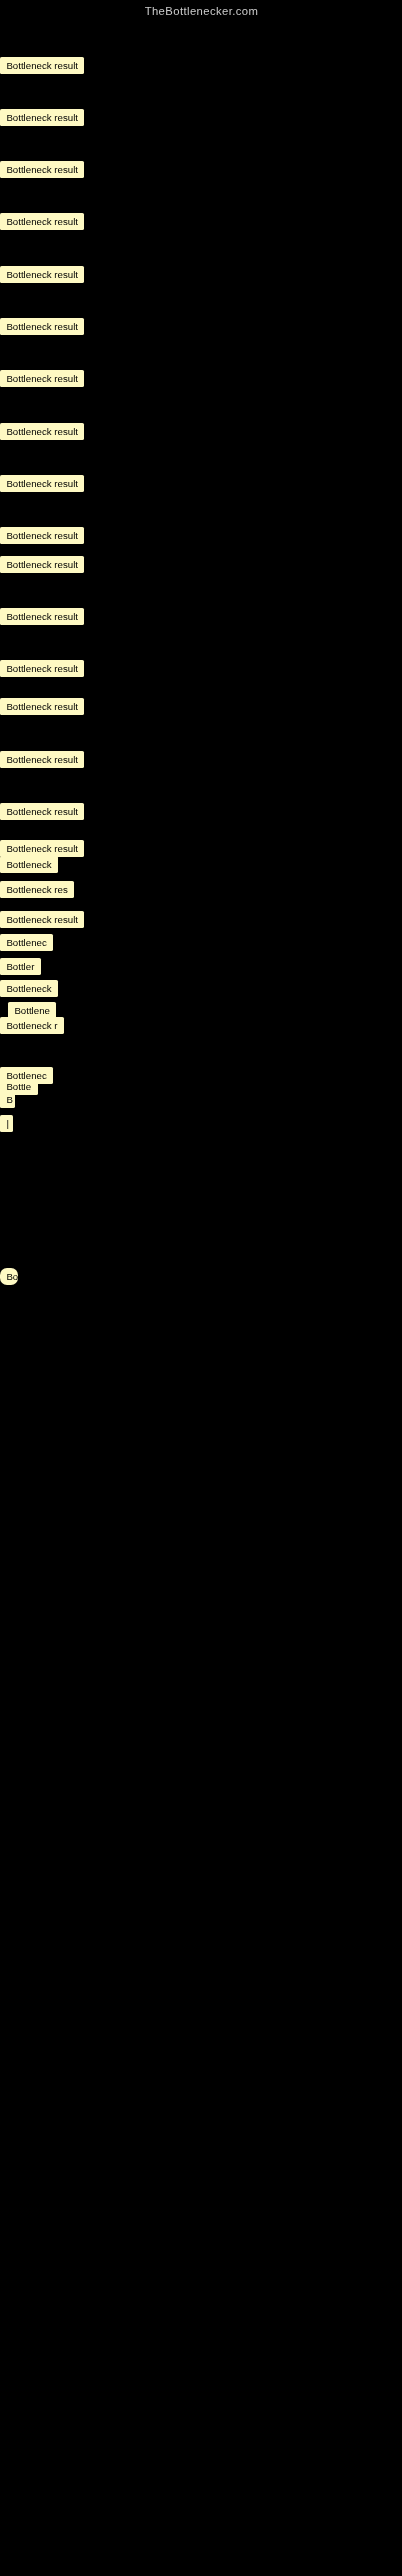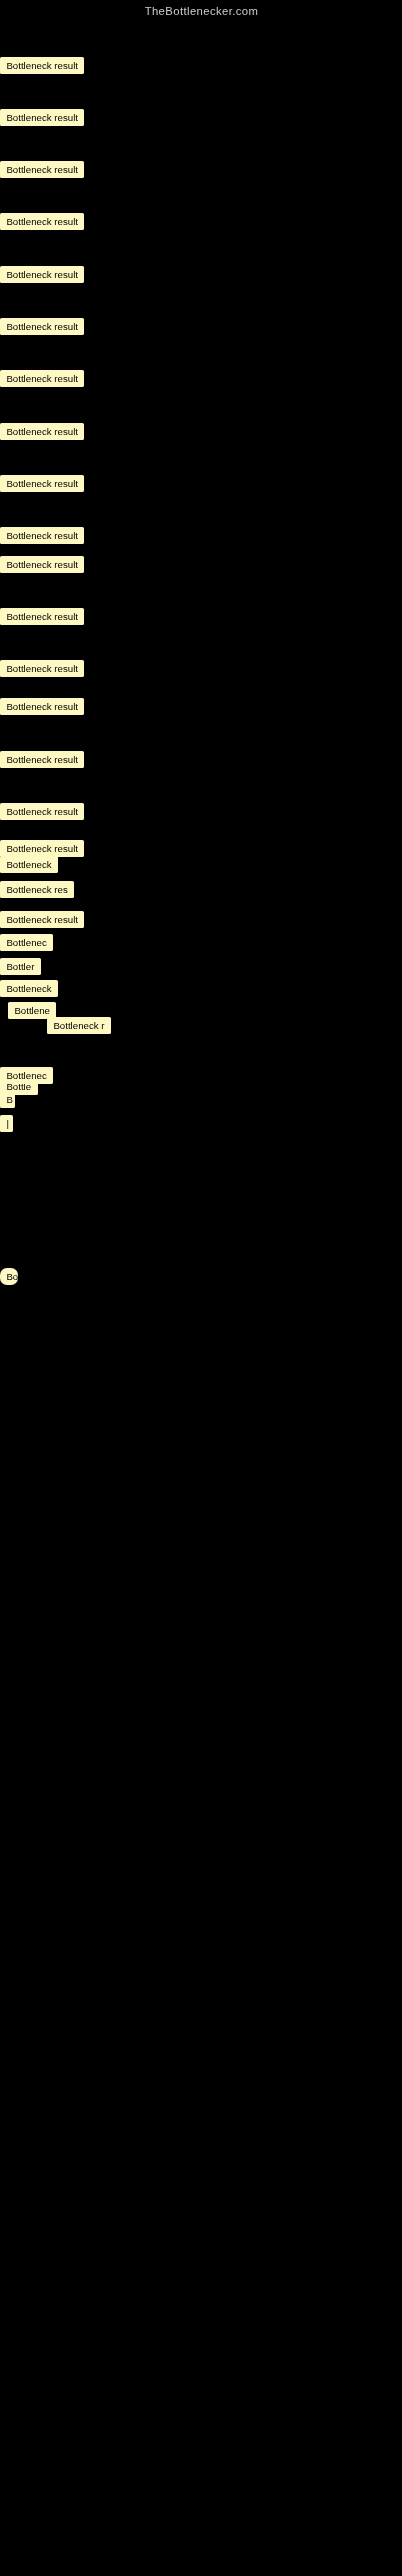--- a/index.html
+++ b/index.html
@@ -59,20 +59,20 @@
     <div class="bottleneck-item" style="top: 731px; left: 0px;"><span class="bottleneck-badge" style="max-width: 97px; overflow: hidden;">Bottleneck result</span></div>
     <div class="bottleneck-item" style="top: 783px; left: 0px;"><span class="bottleneck-badge" style="max-width: 89px; overflow: hidden;">Bottleneck result</span></div>
     <div class="bottleneck-item" style="top: 820px; left: 0px;"><span class="bottleneck-badge" style="max-width: 89px; overflow: hidden;">Bottleneck result</span></div>
     <div class="bottleneck-item" style="top: 836px; left: 0px;"><span class="bottleneck-badge" style="max-width: 64px; overflow: hidden;">Bottleneck</span></div>
     <div class="bottleneck-item" style="top: 861px; left: 0px;"><span class="bottleneck-badge" style="max-width: 81px; overflow: hidden;">Bottleneck res</span></div>
     <div class="bottleneck-item" style="top: 891px; left: 0px;"><span class="bottleneck-badge" style="max-width: 89px; overflow: hidden;">Bottleneck result</span></div>
     <div class="bottleneck-item" style="top: 914px; left: 0px;"><span class="bottleneck-badge" style="max-width: 60px; overflow: hidden;">Bottlenec</span></div>
     <div class="bottleneck-item" style="top: 938px; left: 0px;"><span class="bottleneck-badge" style="max-width: 44px; overflow: hidden;">Bottler</span></div>
     <div class="bottleneck-item" style="top: 960px; left: 0px;"><span class="bottleneck-badge" style="max-width: 63px; overflow: hidden;">Bottleneck</span></div>
     <div class="bottleneck-item" style="top: 982px; left: 0px; margin-left: 8px;"><span class="bottleneck-badge" style="max-width: 52px; overflow: hidden;">Bottlene</span></div>
-    <div class="bottleneck-item" style="top: 997px; left: 0px;"><span class="bottleneck-badge" style="max-width: 72px; overflow: hidden; margin-left: 47px;">Bottleneck r</span></div>
+    <div class="bottleneck-item" style="top: 997px; left: 0px;"><span class="bottleneck-badge" style="max-width: 72px; overflow: hidden;">Bottleneck r</span></div>
     <div class="bottleneck-item" style="top: 1022px; left: 0px;"><span class="bottleneck-badge" style="max-width: 40px; overflow: hidden; margin-top: 36px;">Bottle</span></div>
     <div class="bottleneck-item" style="top: 1047px; left: 0px;"><span class="bottleneck-badge" style="max-width: 58px; overflow: hidden;">Bottlenec</span></div>
     <div class="bottleneck-item" style="top: 1071px; left: 0px;"><span class="bottleneck-badge" style="max-width: 14.5px; overflow: hidden;">B</span></div>
     <div class="bottleneck-item" style="top: 1095px; left: 0px;"><span class="bottleneck-badge" style="max-width: 8px; overflow: hidden;">|</span></div>
     <div class="bottleneck-item" style="top: 1248px; left: 0px;"><span class="bottleneck-badge" style="max-width: 17.7px; overflow: hidden; border-radius: 7px;">Bo</span></div>
   </div>
 
 
 </body></html>

